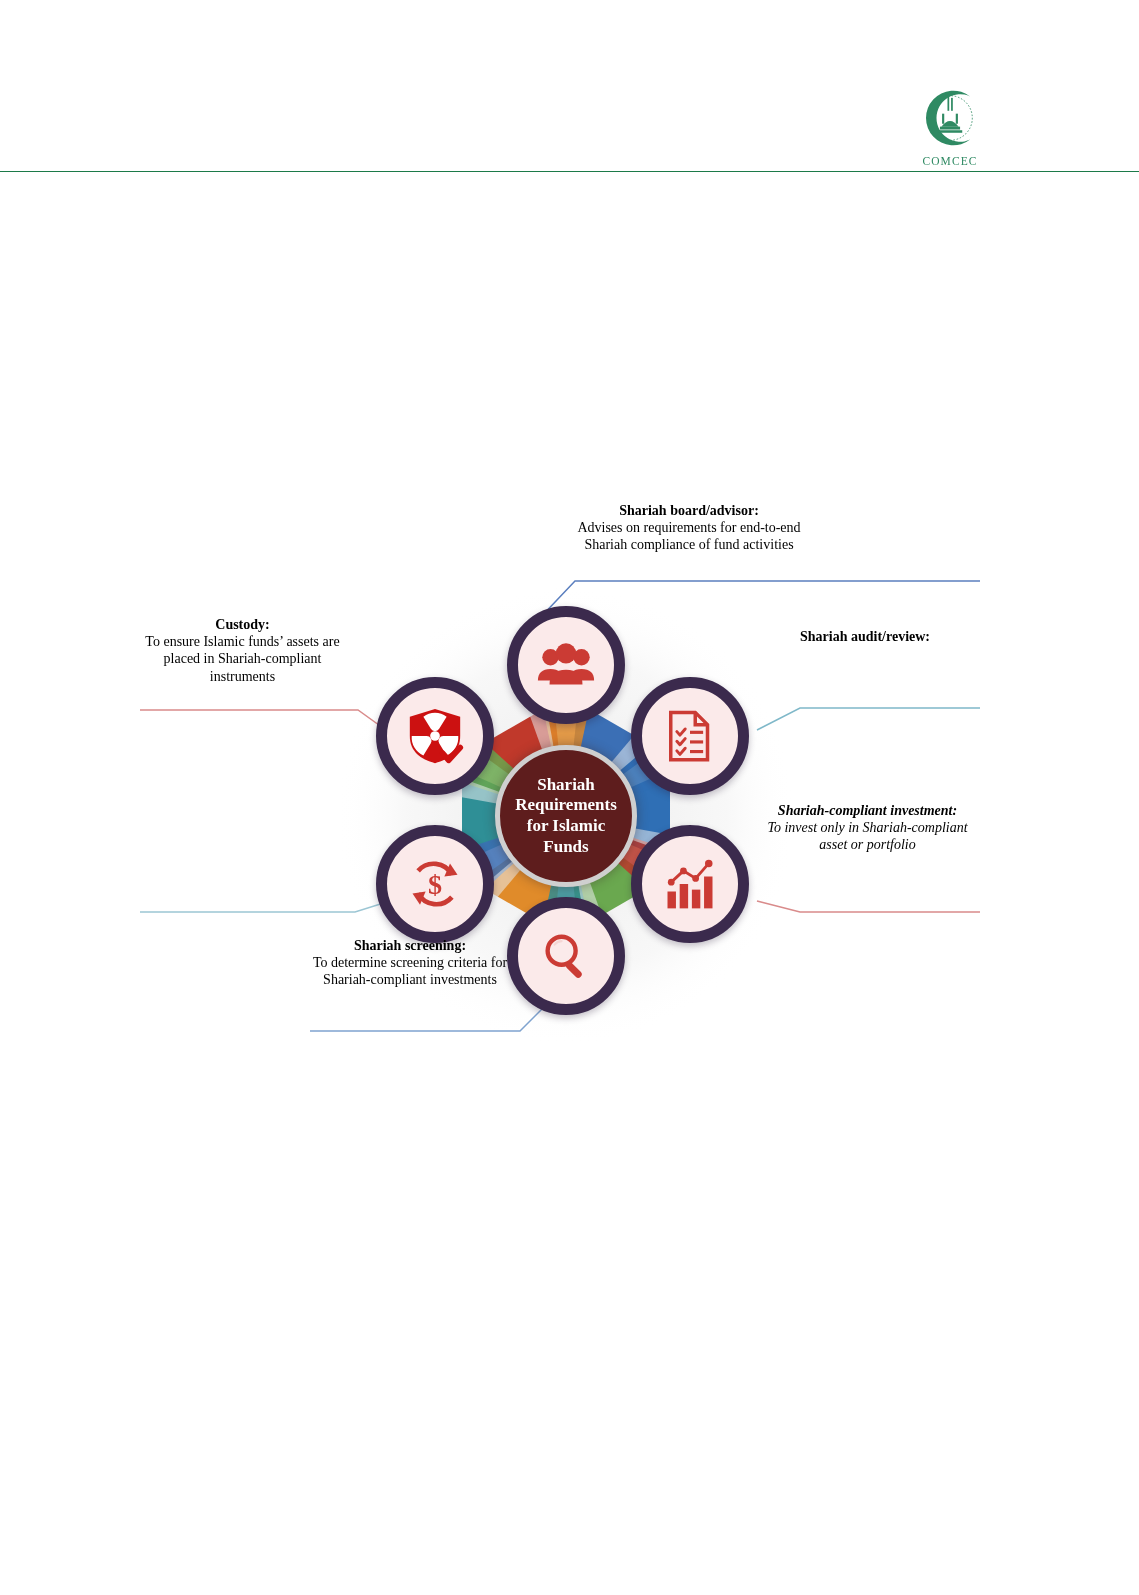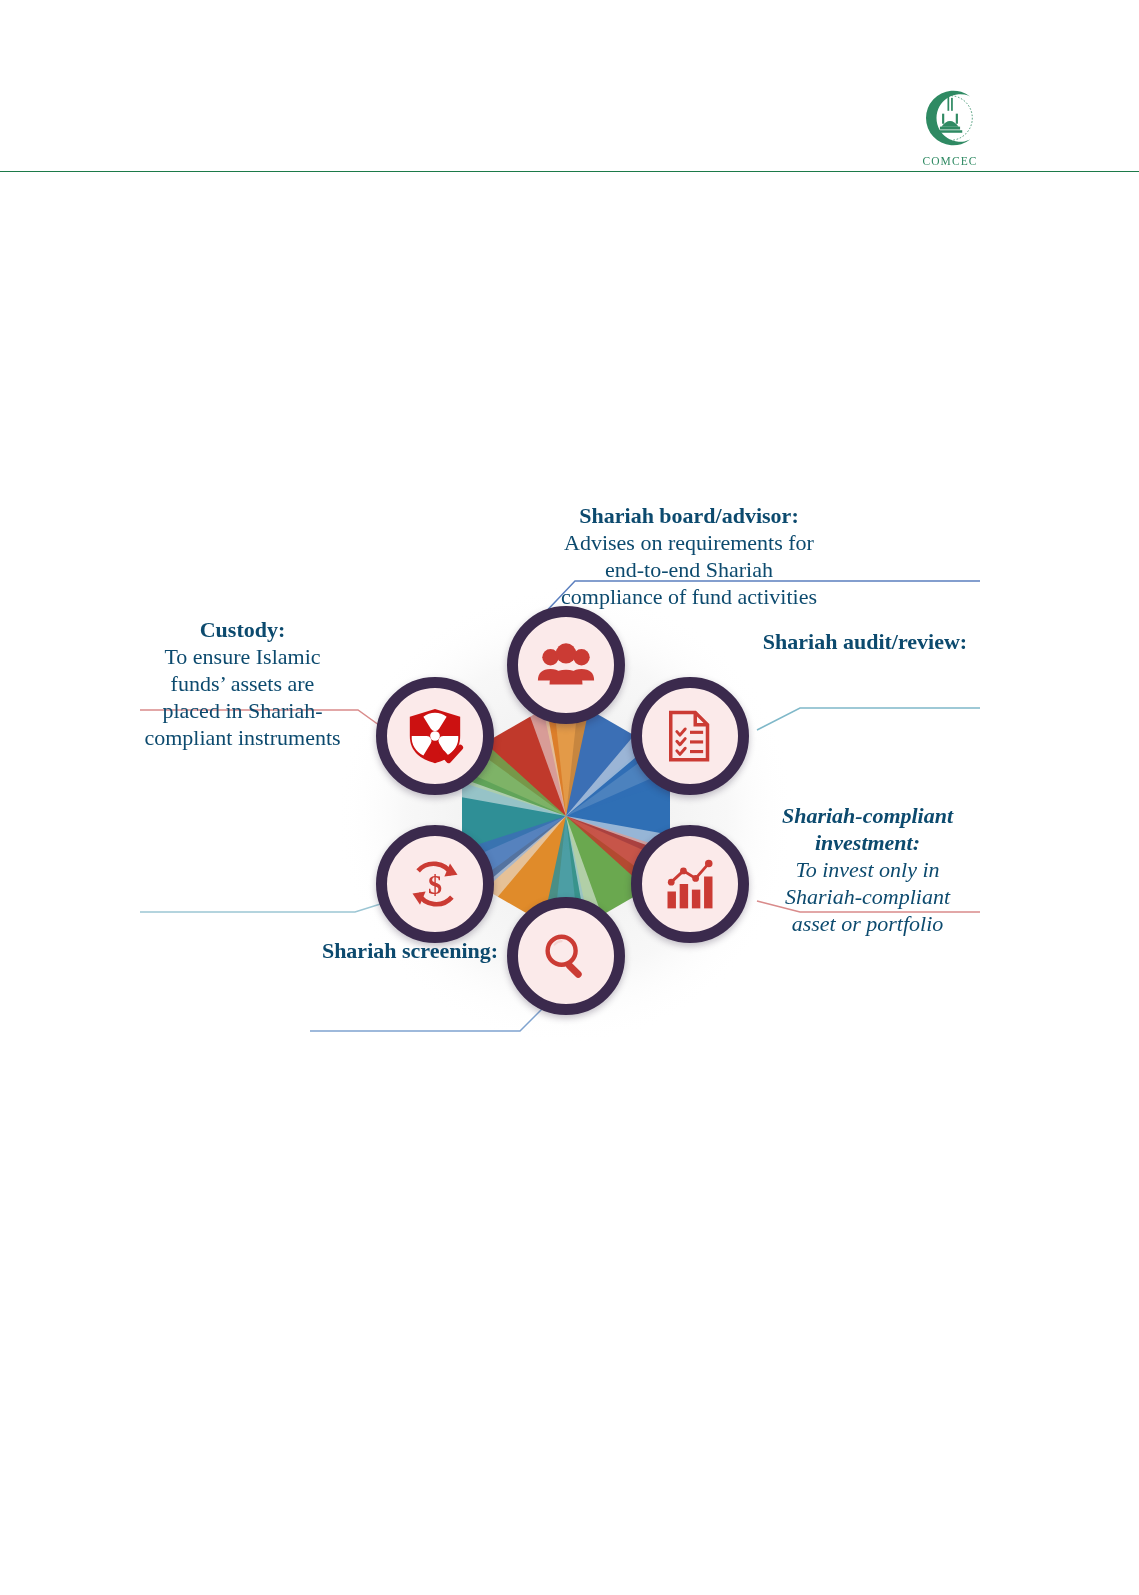--- a/index.html
+++ b/index.html
@@ -118,23 +118,23 @@
     line-height: 1.22;
     text-align: center;
     padding: 0 8px;
     white-space: pre-line;
   }
 
   
   .label {
     position: absolute;
     font-family: "Liberation Serif", serif;
-    font-size: 22px;
+    font-size: 14px;
     line-height: 1.23;
-    color: #0c4a6e;
+    color: #000000;
   }
   .label .title {
     font-weight: bold;
     display: block;
   }
   .label .desc { display: block; }
 
   .label.right { text-align: center; }
   .label.left  { text-align: center; }
   .label.top   { text-align: center; }
@@ -320,37 +320,44 @@
       <svg width="62" height="62" viewBox="0 0 64 64">
         <path d="M32 4 L58 12 v20 c0 16-11 24-26 28 C17 56 6 48 6 32 V12 Z" fill="#cc1111"></path>
         <circle cx="32" cy="32" r="5" fill="#ffffff"></circle>
         <path d="M32 27 a5 5 0 0 1 -4.3 -2.5 L20 12 a20 20 0 0 1 24 0 L36.3 24.5 A5 5 0 0 1 32 27 Z" fill="#ffffff"></path>
         <path d="M27.7 34.5 a5 5 0 0 1 0 5 L20 52 a20 20 0 0 1 -12 -20 h15 a5 5 0 0 1 4.7 2.5 Z" fill="#ffffff"></path>
         <path d="M36.3 34.5 a5 5 0 0 0 0 5 L44 52 a20 20 0 0 0 12 -20 H41 a5 5 0 0 0 -4.7 2.5 Z" fill="#ffffff"></path>
         <path d="M40 50 l6 7 12 -13" fill="none" stroke="#cc1111" stroke-width="6" stroke-linecap="round" stroke-linejoin="round"></path>
       </svg>
     </div>
 
+    <div id="center-hub">
+      <div id="center-hub-label">Shariah
+Requirements
+for Islamic
+Funds</div>
+    </div>
 
     <div class="label top" id="label-board">
       <span class="title">Shariah board/advisor:</span>
       <span class="desc">Advises on requirements for end-to-end Shariah compliance of fund activities</span>
     </div>
 
     <div class="label right" id="label-audit">
       <span class="title">Shariah audit/review:</span>
     </div>
 
     <div class="label right" id="label-invest">
       <span class="title">Shariah-compliant investment:</span>
       <span class="desc">To invest only in Shariah-compliant asset or portfolio</span>
     </div>
 
     <div class="label left" id="label-screen">
       <span class="title">Shariah screening:</span>
+      <span class="desc">To determine screening criteria for Shariah-compliant investments</span>
     </div>
 
 
     <div class="label left" id="label-custody">
       <span class="title">Custody:</span>
       <span class="desc">To ensure Islamic funds’ assets are placed in Shariah-compliant instruments</span>
     </div>
 
   </div>
 </div>

